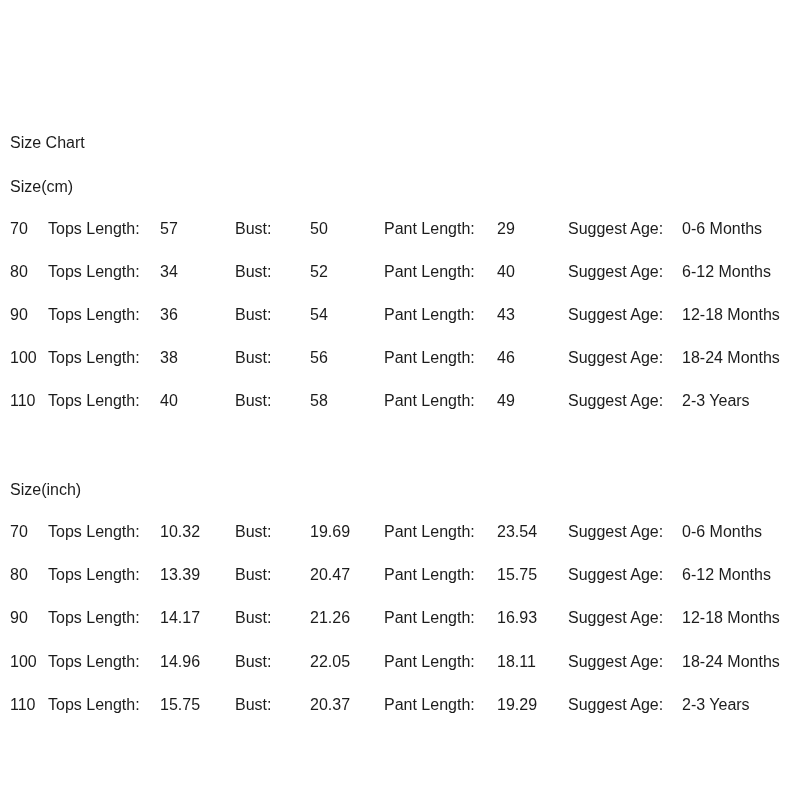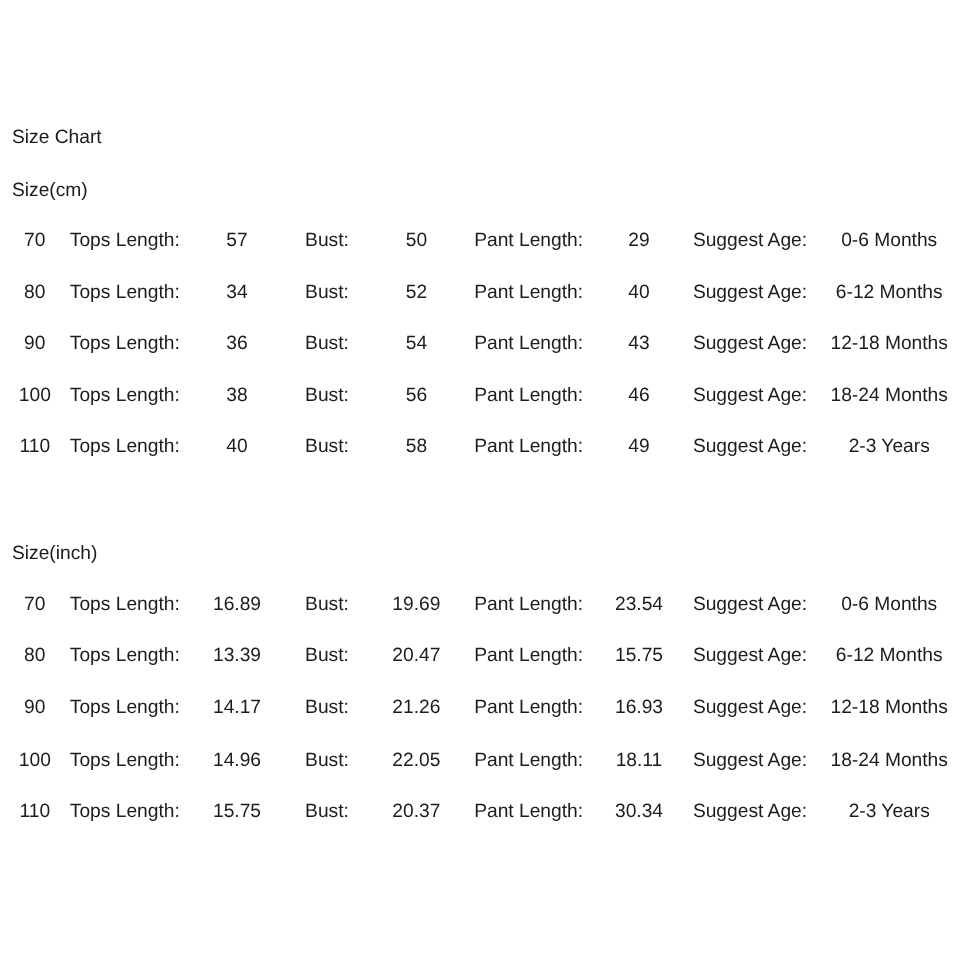--- a/index.html
+++ b/index.html
@@ -15,25 +15,25 @@
     color: #1c1c1c;
     position: relative;
     overflow: hidden;
   }
   .abs {
     position: absolute;
     left: 10px;
     right: 0;
     line-height: 20px;
     white-space: nowrap;
+    margin-top: 28px;
   }
   .row {
     display: grid;
     grid-template-columns: 38px 112px 75px 75px 74px 113px 71px 114px auto;
-    text-align: center;
   }
   .cell {
     display: block;
   }
 </style>
 </head>
 <body>
 
 <div class="abs" style="top:105px">Size Chart</div>
 
@@ -97,21 +97,21 @@
   <span class="cell">49</span>
   <span class="cell">Suggest Age:</span>
   <span class="cell">2-3 Years</span>
 </div>
 
 <div class="abs" style="top:452px">Size(inch)</div>
 
 <div class="abs row" style="top:494px">
   <span class="cell">70</span>
   <span class="cell">Tops Length:</span>
-  <span class="cell">16.89</span>
+  <span class="cell">10.32</span>
   <span class="cell">Bust:</span>
   <span class="cell">19.69</span>
   <span class="cell">Pant Length:</span>
   <span class="cell">23.54</span>
   <span class="cell">Suggest Age:</span>
   <span class="cell">0-6 Months</span>
 </div>
 
 <div class="abs row" style="top:537px">
   <span class="cell">80</span>
@@ -149,16 +149,16 @@
   <span class="cell">18-24 Months</span>
 </div>
 
 <div class="abs row" style="top:667px">
   <span class="cell">110</span>
   <span class="cell">Tops Length:</span>
   <span class="cell">15.75</span>
   <span class="cell">Bust:</span>
   <span class="cell">20.37</span>
   <span class="cell">Pant Length:</span>
-  <span class="cell">30.34</span>
+  <span class="cell">19.29</span>
   <span class="cell">Suggest Age:</span>
   <span class="cell">2-3 Years</span>
 </div>
 
 </body></html>

